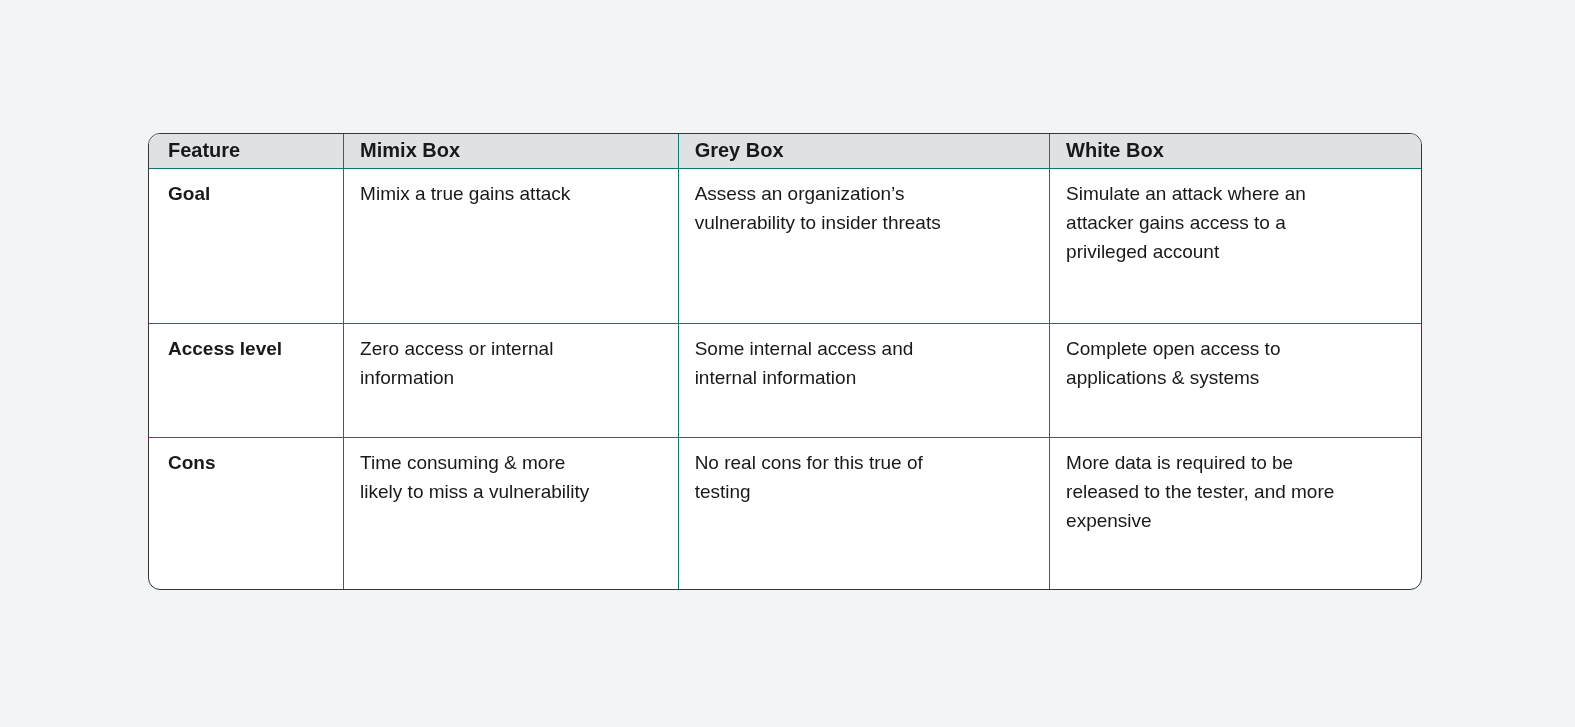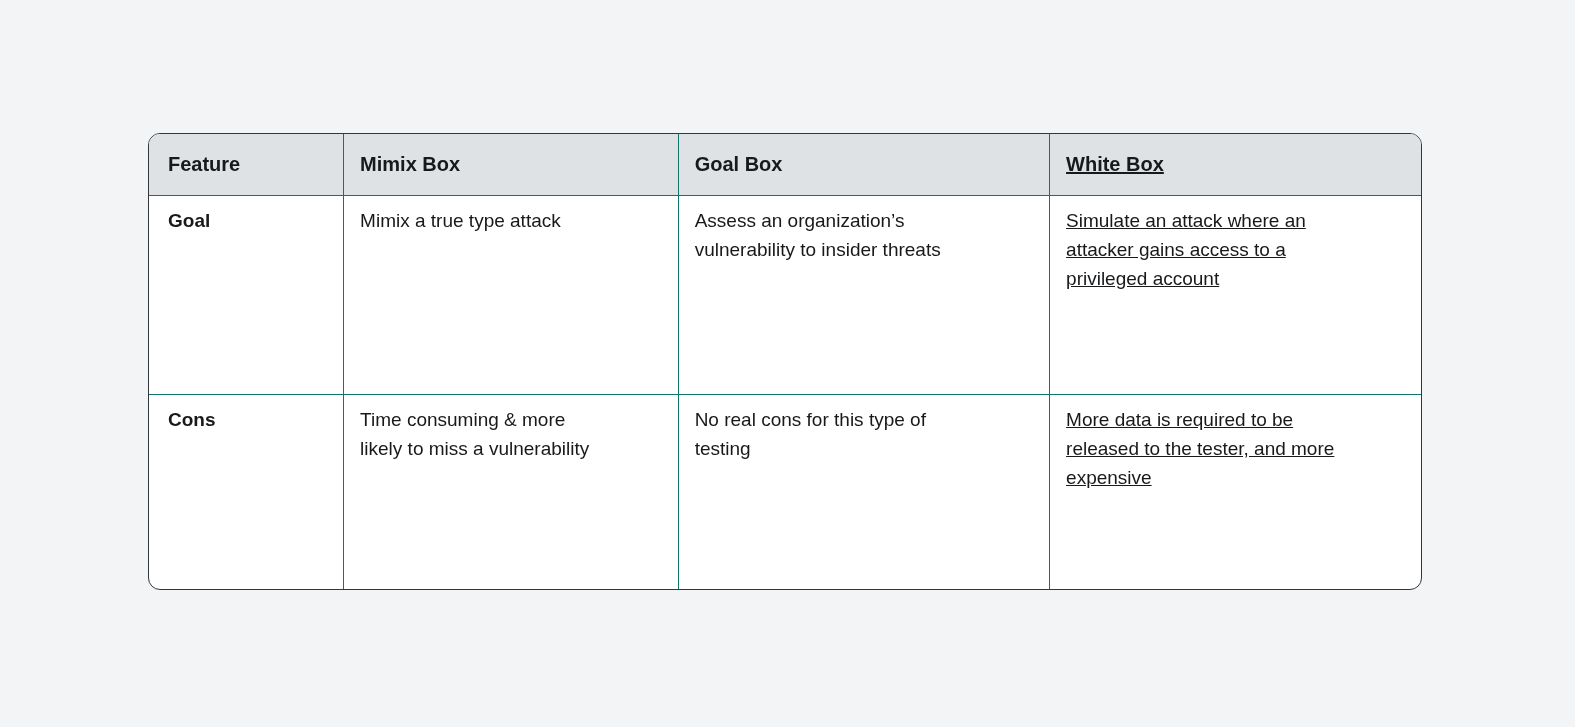--- a/index.html
+++ b/index.html
@@ -45,27 +45,27 @@
     text-align: left;
     box-sizing: border-box;
     padding: 10px 16px 10px 16px;
     font-size: 19px;
     line-height: 29px;
     white-space: pre-line;
     overflow: hidden;
   }
   
   table.compare tr :first-child { border-left: none; }
-  table.compare tr :last-child  { border-right: none; text-decoration: underline; }
+  table.compare tr :last-child  { border-right: none; }
   table.compare thead th        { border-top: none; }
   table.compare tbody tr:last-child td { border-bottom: none; margin-top: 46px; }
 
   table.compare thead th {
     background: #dee2e5;
-    height: 61px;
+    height: 34px;
     font-weight: bold;
     font-size: 20px;
     vertical-align: middle;
     padding-top: 0;
     padding-bottom: 0;
   }
   table.compare th.feature-col,
   table.compare td.feature-col {
     padding-left: 19px;
     font-weight: bold;
@@ -83,39 +83,48 @@
     <colgroup>
       <col class="c-feature">
       <col class="c-black">
       <col class="c-grey">
       <col class="c-white">
     </colgroup>
     <thead>
       <tr>
         <th class="feature-col">Feature</th>
         <th>Mimix Box</th>
-        <th>Goal Box</th>
+        <th>Grey Box</th>
         <th>White Box</th>
       </tr>
     </thead>
     <tbody>
       <tr class="row-goal">
         <td class="feature-col">Goal</td>
-        <td>Mimix a true type attack</td>
+        <td>Mimix a true gains attack</td>
         <td>Assess an organization’s
 vulnerability to insider threats</td>
         <td>Simulate an attack where an
 attacker gains access to a
 privileged account</td>
       </tr>
+      <tr class="row-access">
+        <td class="feature-col">Access level</td>
+        <td>Zero access or internal
+information</td>
+        <td>Some internal access and
+internal information</td>
+        <td>Complete open access to
+applications &amp; systems</td>
+      </tr>
       <tr class="row-cons">
         <td class="feature-col">Cons</td>
         <td>Time consuming &amp; more
 likely to miss a vulnerability</td>
-        <td>No real cons for this type of
+        <td>No real cons for this true of
 testing</td>
         <td>More data is required to be
 released to the tester, and more
 expensive</td>
       </tr>
     </tbody>
   </table>
 </div>
 
 </body></html>

